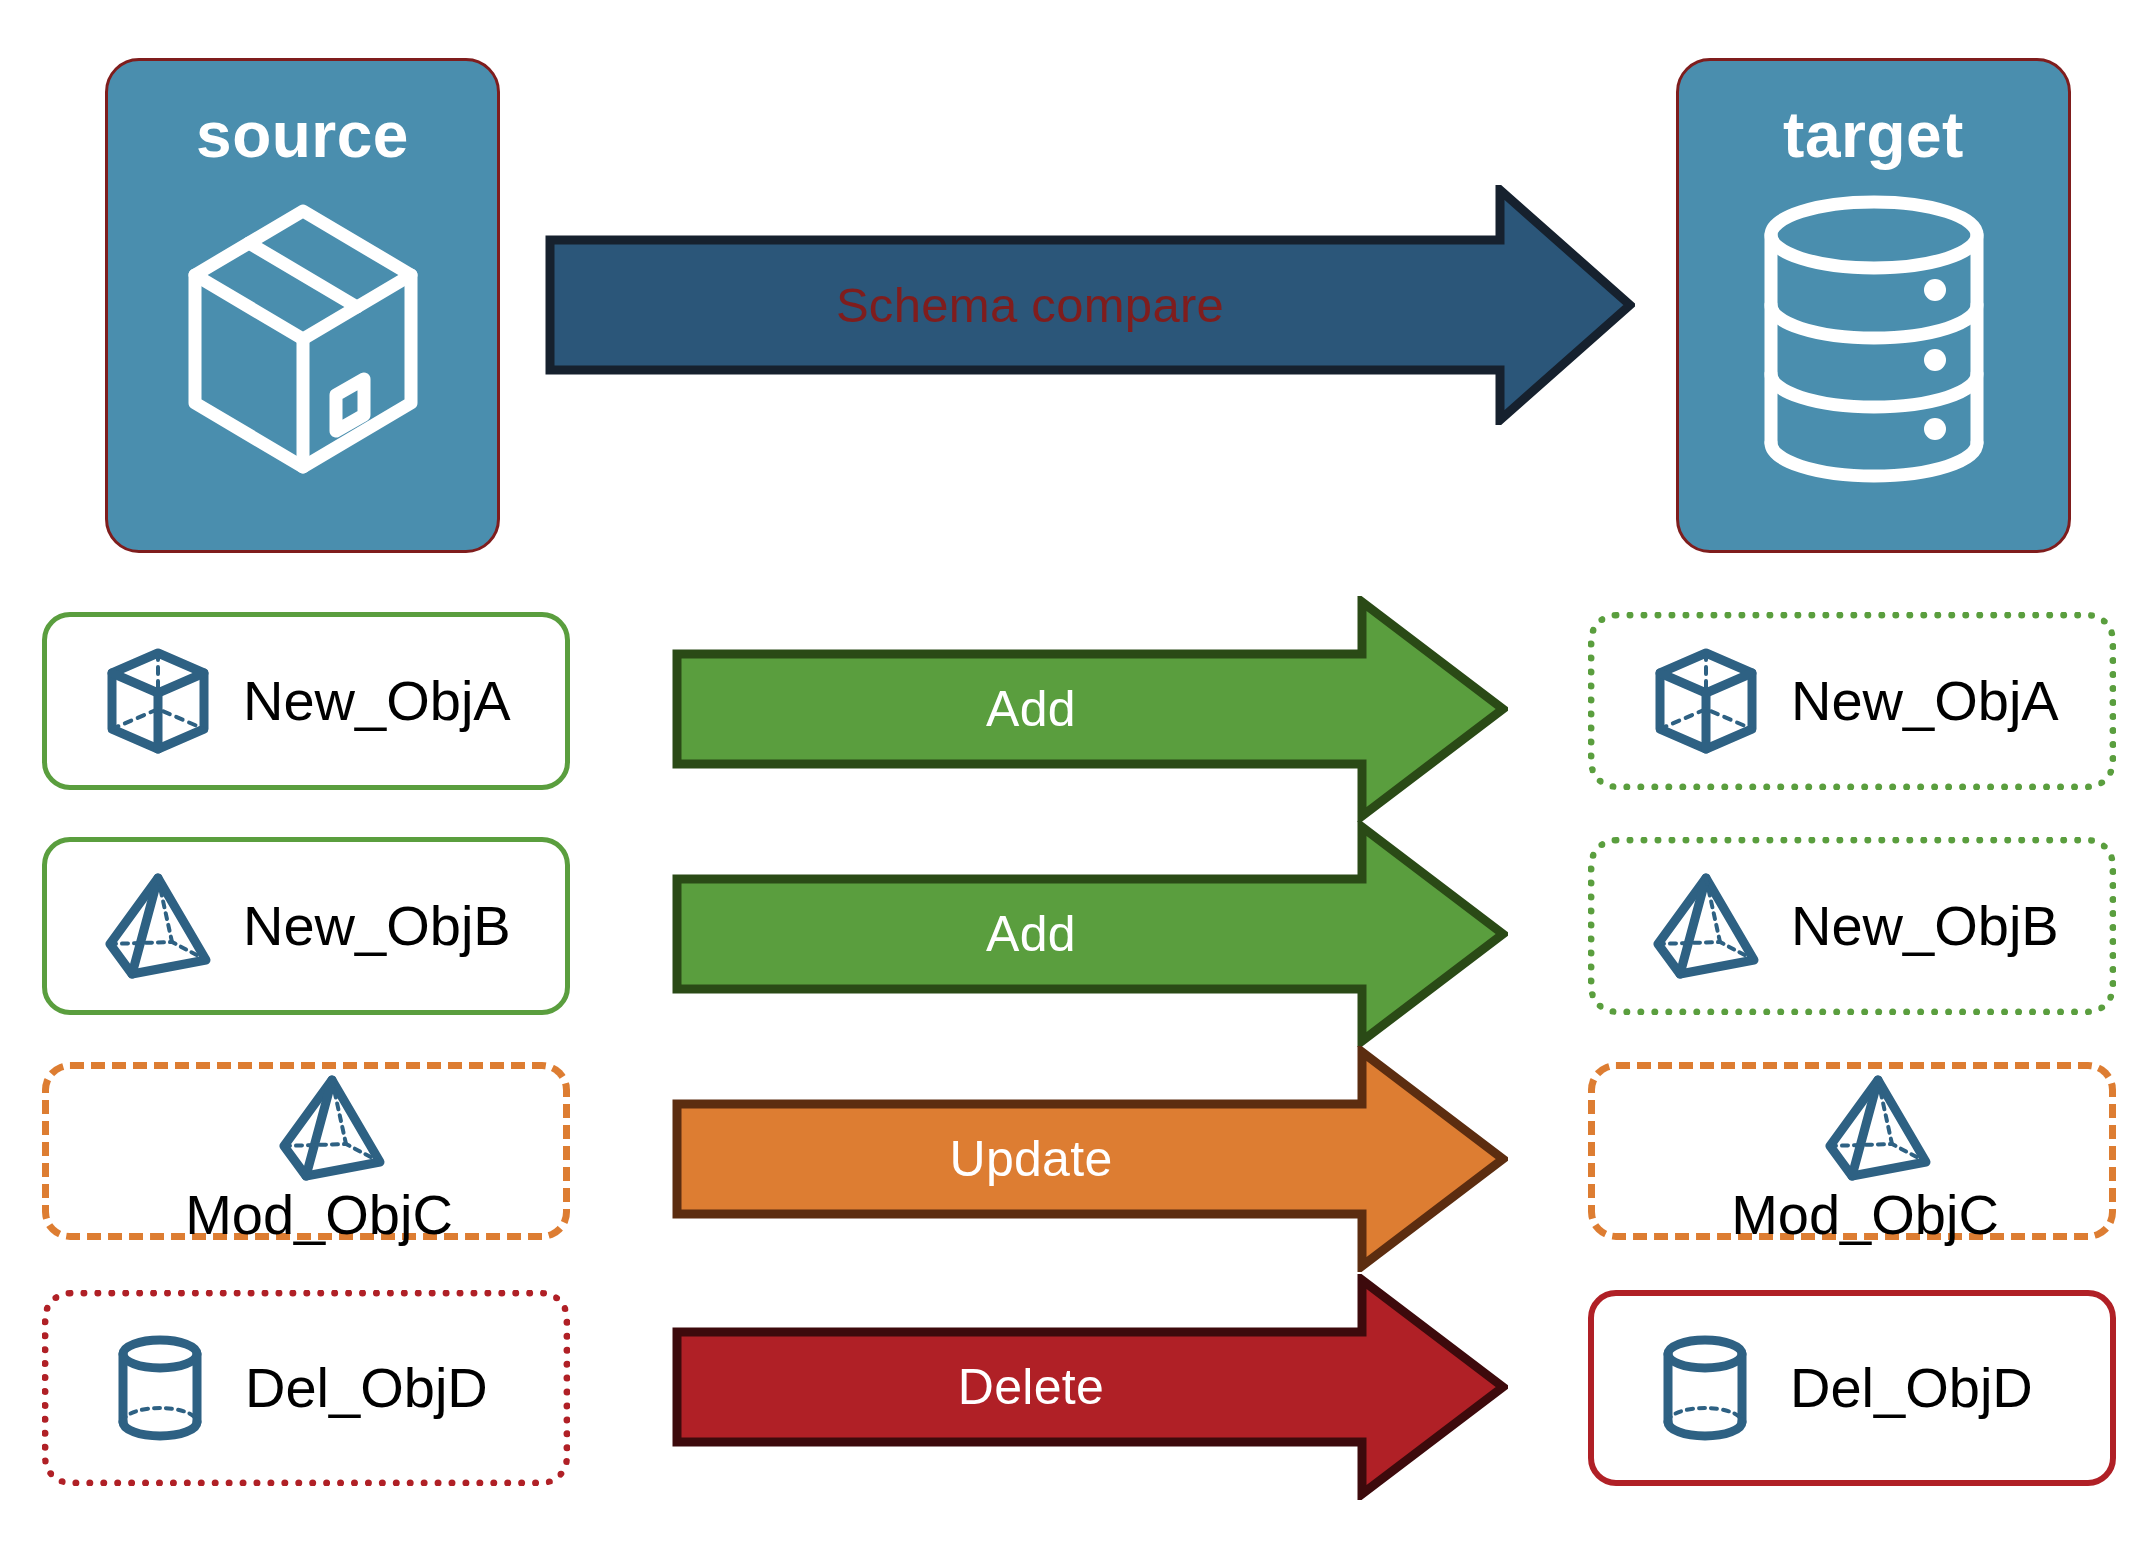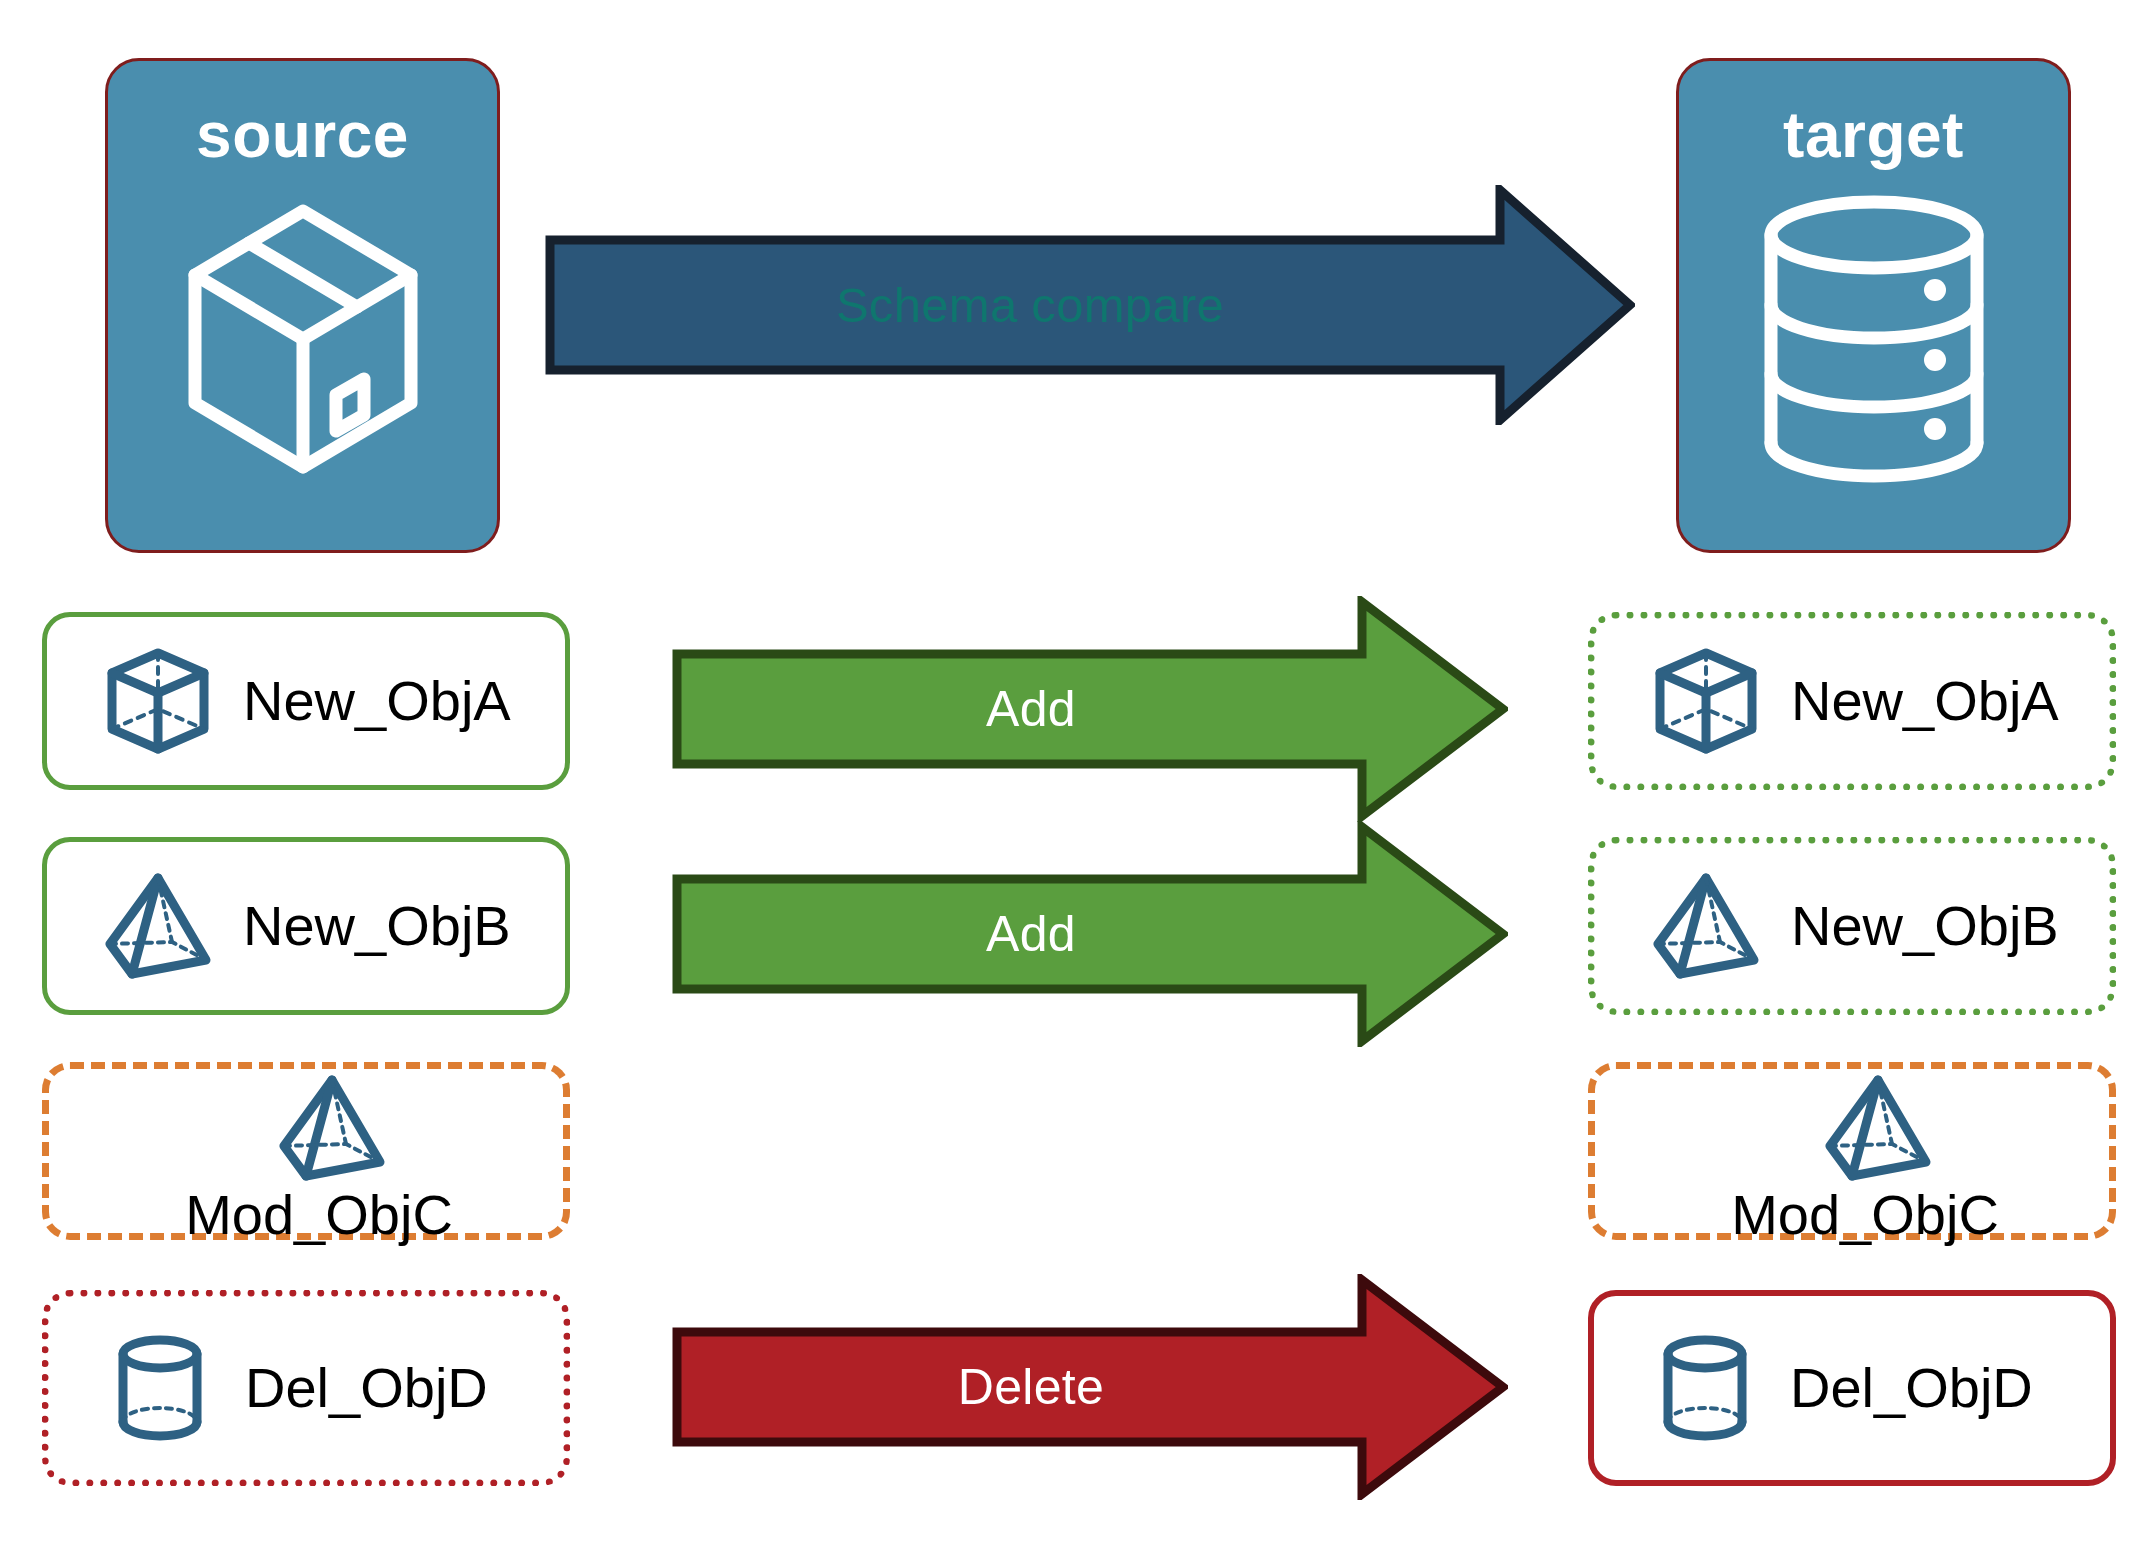--- a/index.html
+++ b/index.html
@@ -51,21 +51,21 @@
   }
   .compare-label {
     position: absolute;
     left: 0;
     top: 0;
     width: 1090px;
     height: 240px;
     display: flex;
     align-items: center;
     justify-content: center;
-    color: #0f766e;
+    color: #7f1d1d;
     font-size: 49px;
     letter-spacing: 0.3px;
     padding-right: 120px;
     box-sizing: border-box;
     pointer-events: none;
   }
 
   
   .row {
     position: absolute;
@@ -278,20 +278,26 @@
         </g>
         <g fill="none" stroke="#2E6183" stroke-width="4" stroke-dasharray="6 6" stroke-linecap="round">
           <path d="M56 8 L70 72"></path>
           <path d="M8 74 L70 72 L104 90"></path>
         </g>
       </svg>
     </div>
     <div class="obj-label">Mod_ObjC</div>
   </div>
 
+  <div class="action-arrow">
+    <svg width="836" height="226" viewBox="0 0 836 226">
+      <polygon points="5,58 690,58 690,6 831,113 690,220 690,168 5,168" fill="#DD7D32" stroke="#5C2D10" stroke-width="9" stroke-linejoin="miter"></polygon>
+    </svg>
+    <div class="action-label">Update</div>
+  </div>
 
   <div class="obj-box target bd-dashed-orange">
     <div class="obj-icon">
       <svg width="112" height="112" viewBox="0 0 112 112">
         <g fill="none" stroke="#2E6183" stroke-width="9" stroke-linejoin="round" stroke-linecap="round">
           <path d="M56 8 L104 90 L30 104 L8 74 Z"></path>
           <path d="M56 8 L30 104"></path>
         </g>
         <g fill="none" stroke="#2E6183" stroke-width="4" stroke-dasharray="6 6" stroke-linecap="round">
           <path d="M56 8 L70 72"></path>

